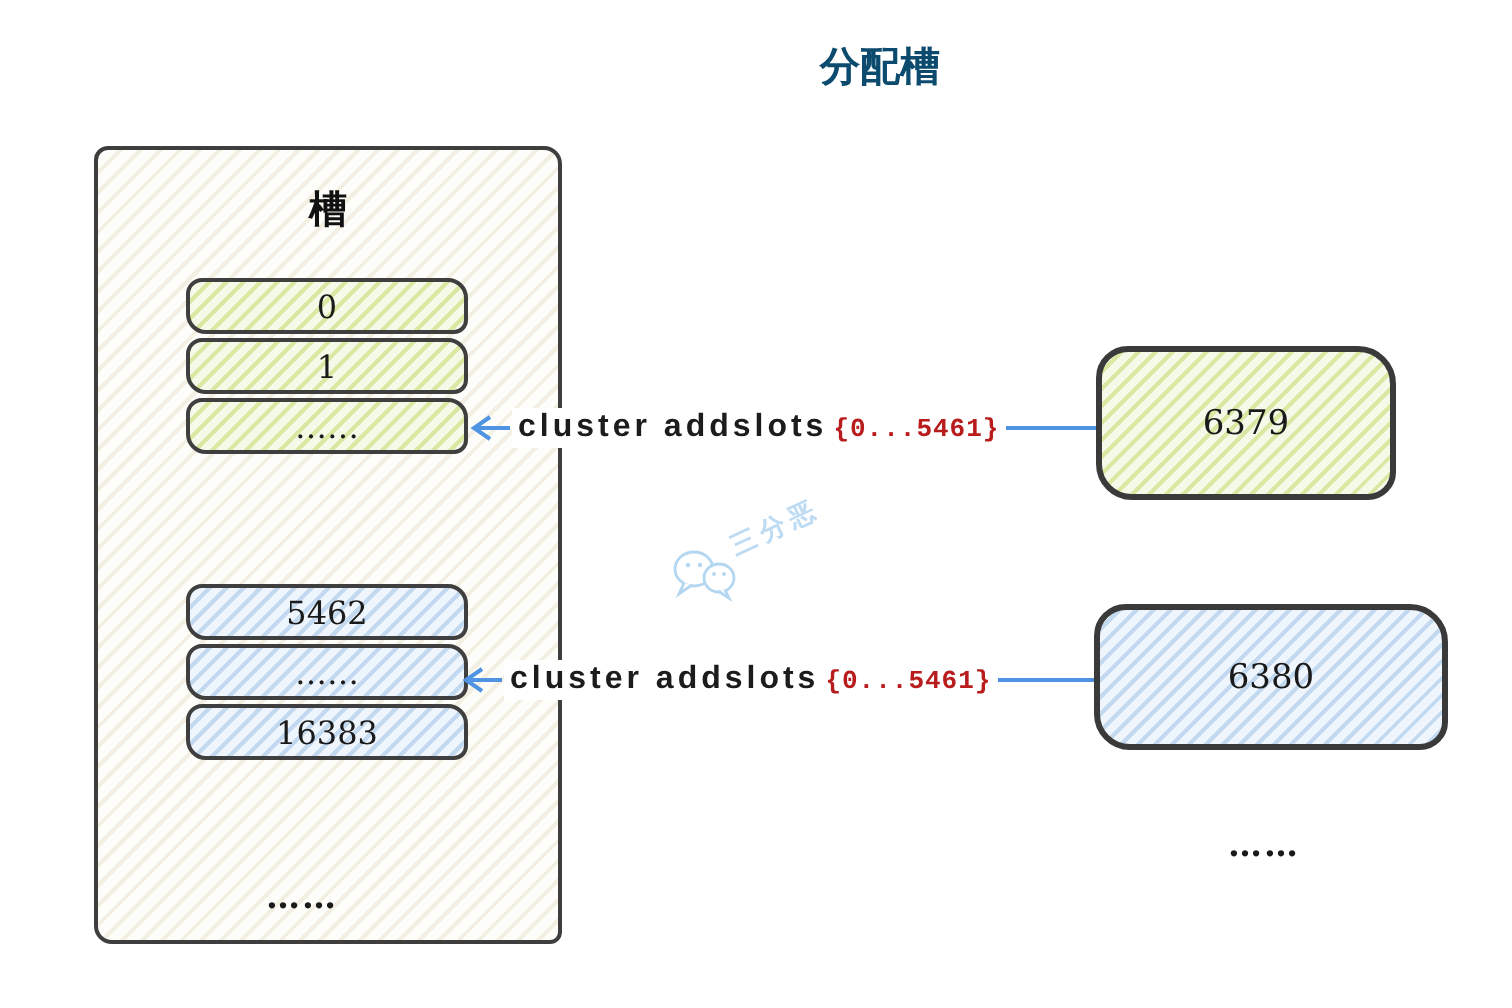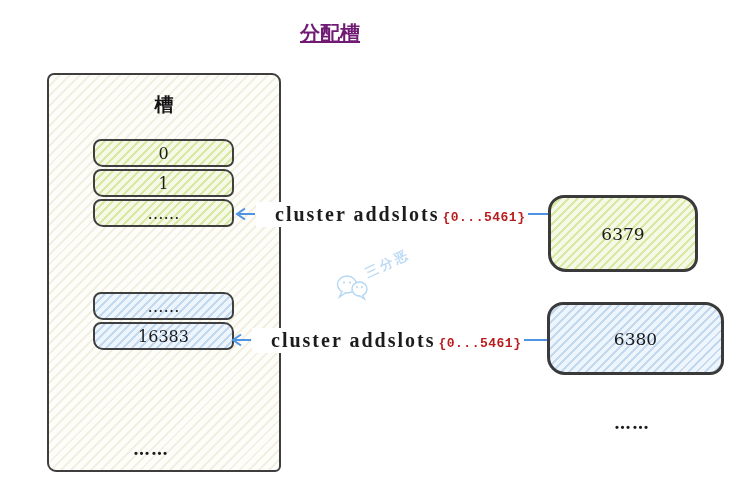--- a/index.html
+++ b/index.html
@@ -1,22 +1,22 @@
 <!DOCTYPE html>
 <html><head>
 <meta charset="utf-8">
 <style>
   html, body { margin:0; padding:0; background:#ffffff; }
   .stage {
     position:relative; width:756px; height:504px; background:#ffffff;
     font-family:"DejaVu Serif","Liberation Serif",serif; color:#1a1a1a; overflow:hidden;
   }
   .title {
-    position:absolute; left:300px; top:20px; width:170px; text-align:left;
-    font-size:20px; font-weight:bold; color:#701a75;text-decoration:underline;
+    position:absolute; left:300px; top:20px; width:170px; text-align:right;
+    font-size:20px; font-weight:bold; color:#0c4a6e;
   }
   .big-container {
     position:absolute; left:47px; top:73px; width:230px; height:395px;
     border:2px solid #3e3e3e; border-radius:7px 9px 6px 9px;
     background:repeating-linear-gradient(135deg,#f3f0e3 0,#f3f0e3 2px,#fdfdf9 2px,#fdfdf9 7px);
   }
   .container-label {
     position:absolute; top:17px; left:0; width:100%; text-align:center;
     font-size:19px; font-weight:bold; color:#111;
   }
@@ -36,33 +36,33 @@
   }
   .annotation { position:absolute; display:flex; align-items:center; height:24px; }
   .annotation-green { left:234px; top:202px; width:318px; }
   .annotation-blue  { left:230px; top:328px; width:321px; }
   .arrow-icon { flex:0 0 auto; display:block; }
   .cmd-wrap {
     flex:0 0 auto; background:#ffffff; padding:1px 3px; white-space:nowrap;
     display:flex; align-items:baseline;
   }
   .cmd-main {
-    font-family:Liberation Serif, serif; font-weight:bold;
-    font-size:20px; letter-spacing:2px; color:#1c1c1c;margin-left:16px;
+    font-family:Liberation Sans, sans-serif; font-weight:bold;
+    font-size:16px; letter-spacing:2px; color:#1c1c1c;
   }
   .cmd-range {
     font-family:"Liberation Mono","DejaVu Sans Mono",monospace; font-weight:bold;
     font-size:13px; letter-spacing:0.5px; color:#b91c1c; margin-left:3px;
   }
   .connector { flex:1 1 auto; height:2px; background:#4f94e3; min-width:8px; }
   .node {
     position:absolute; display:flex; align-items:center; justify-content:center;
     border:3px solid #3a3a3a; font-size:17px; color:#1a1a1a; box-sizing:border-box;
   }
-  .node-green { left:548px; top:173px; width:150px; height:77px; border-radius:16px 19px 14px 18px;margin-top:22px; }
+  .node-green { left:548px; top:173px; width:150px; height:77px; border-radius:16px 19px 14px 18px; }
   .node-blue  { left:547px; top:302px; width:177px; height:73px; border-radius:16px 19px 14px 18px; }
   .nodes-ellipsis {
     position:absolute; left:586px; top:413px; width:92px; text-align:center;
     font-size:17px; font-weight:bold; letter-spacing:1px;
   }
   .watermark { position:absolute; left:333px; top:256px; width:112px; height:52px; }
   .watermark-icon { position:absolute; left:2px; top:16px; display:block; }
   .watermark-text {
     position:absolute; left:33px; top:9px; transform:rotate(-25deg); transform-origin:left center;
     color:#bedbf4; font-size:13px; font-weight:bold; letter-spacing:3px; white-space:nowrap;
@@ -84,20 +84,23 @@
       </div>
       <div class="slot-box green-hatch">
         <span>1</span>
       </div>
       <div class="slot-box green-hatch">
         <span>……</span>
       </div>
     </div>
 
     <div class="slot-stack stack-blue">
+      <div class="slot-box blue-hatch">
+        <span>5462</span>
+      </div>
       <div class="slot-box blue-hatch">
         <span>……</span>
       </div>
       <div class="slot-box blue-hatch">
         <span>16383</span>
       </div>
     </div>
 
     <div class="container-ellipsis">……</div>
   </div>

